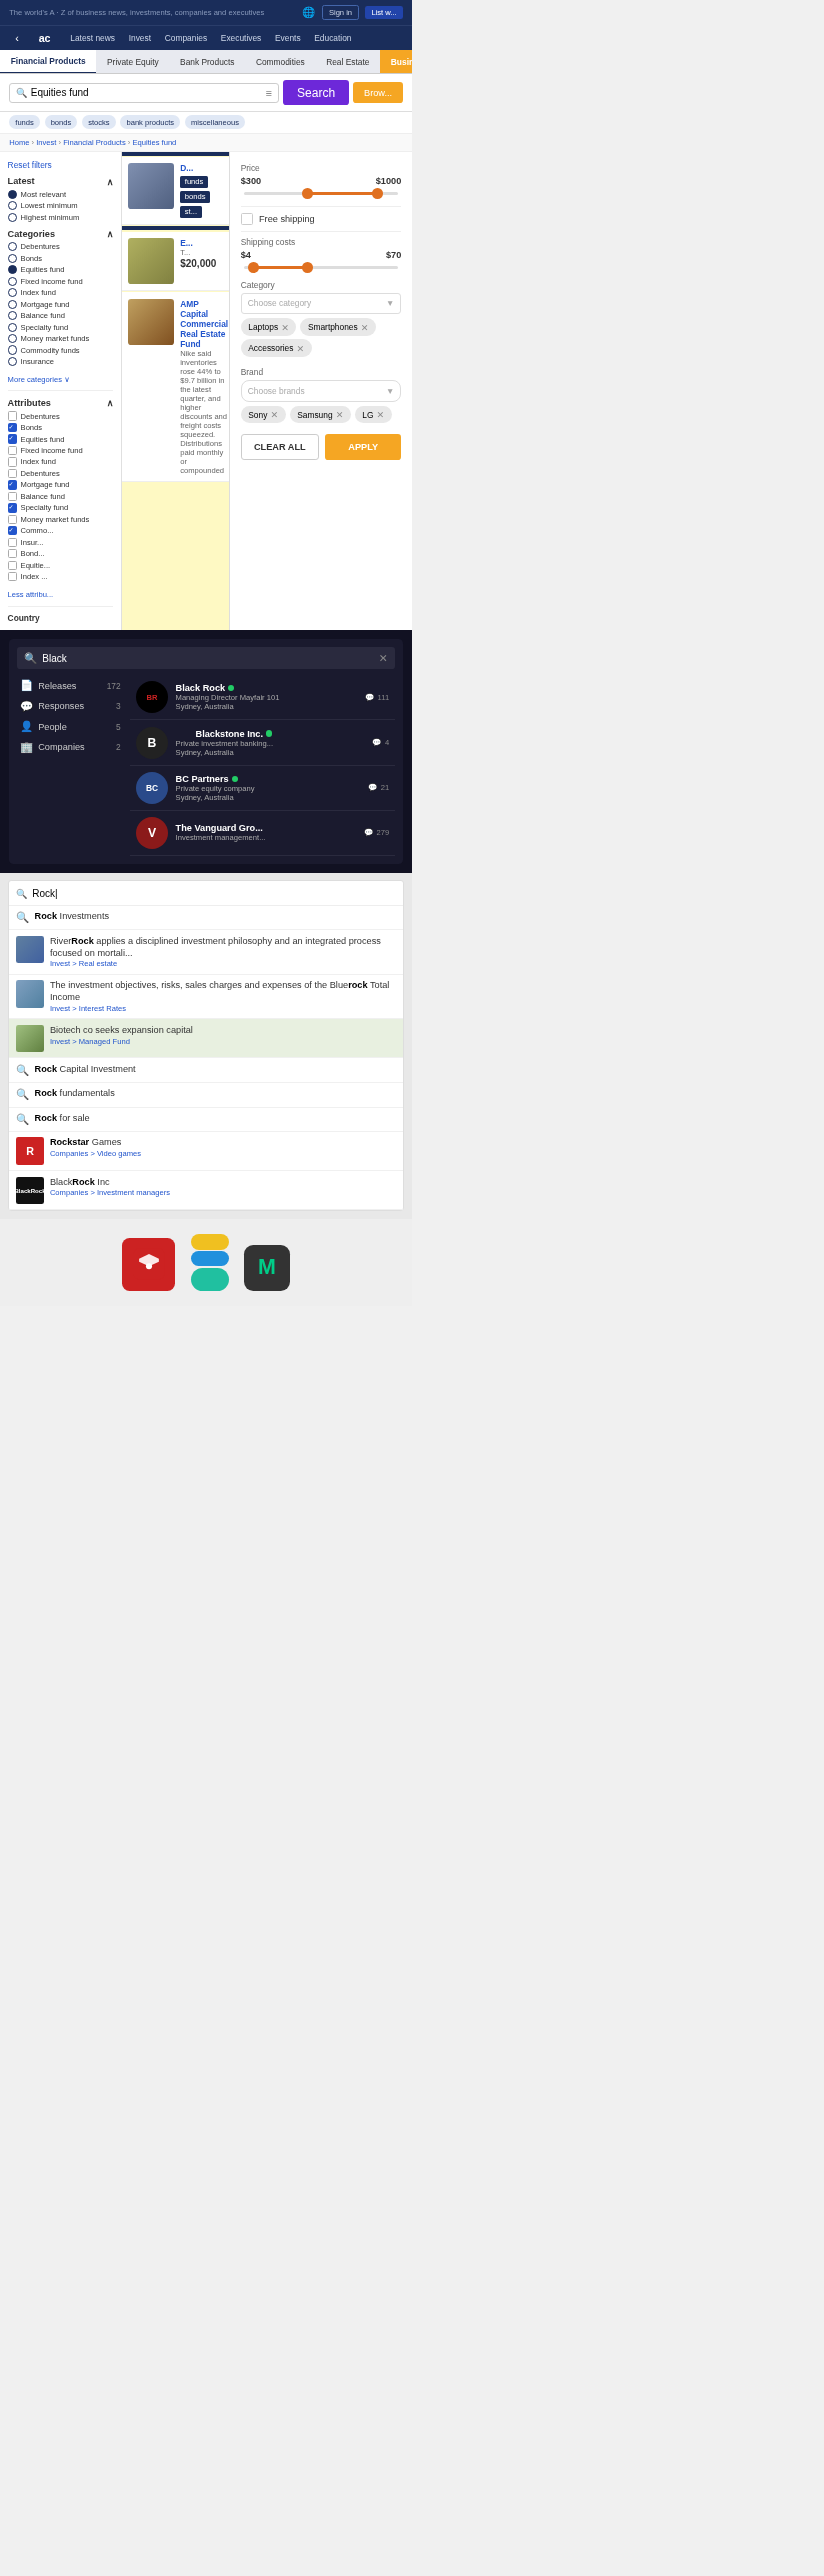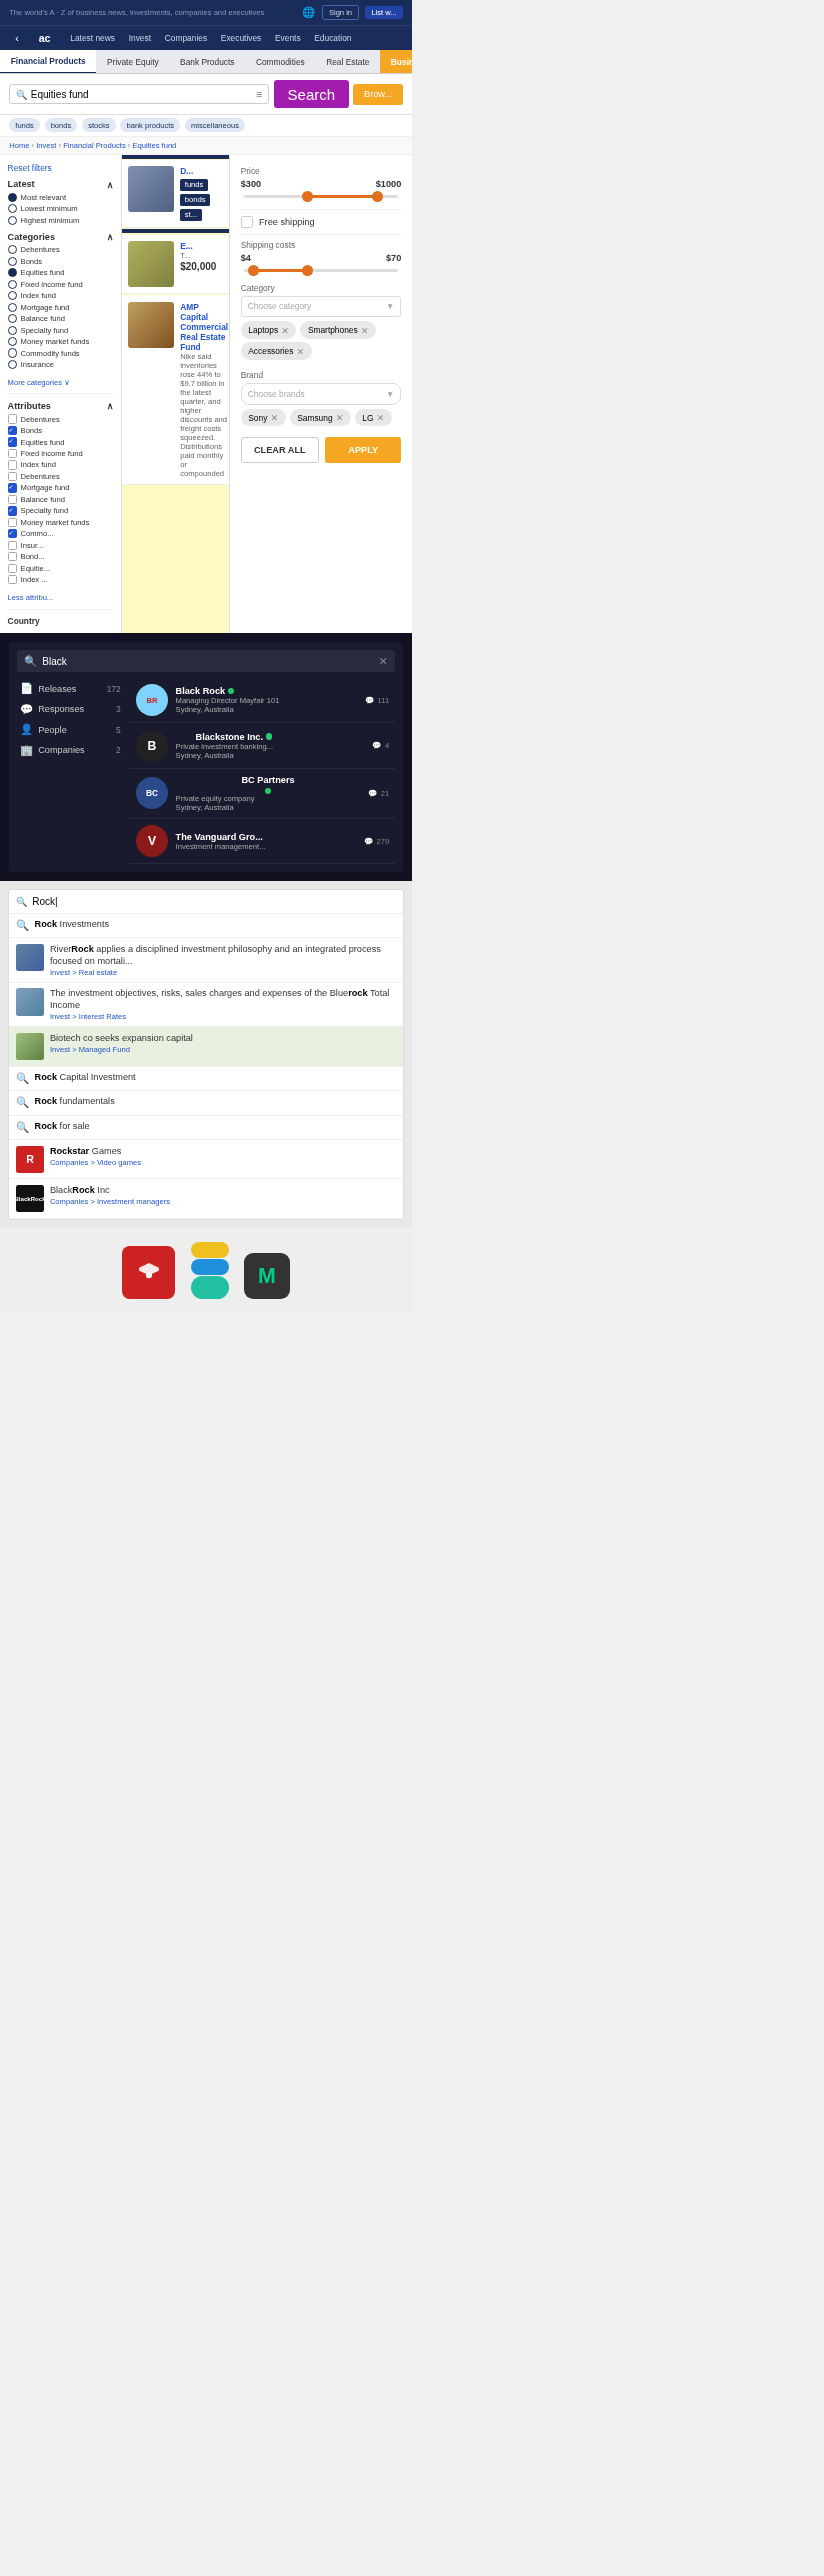--- a/index.html
+++ b/index.html
@@ -22,21 +22,21 @@
     .cat-tabs { background: #e8eaf0; display: flex; overflow-x: auto; border-bottom: 1.5px solid #ccc; }
     .cat-tab { padding: 6.1px 10.7px; font-size: 8.4px; color: #333; cursor: pointer; white-space: nowrap; border: none; background: none; }
     .cat-tab.active { background: #fff; border-bottom: 1.5px solid #1a2d5a; color: #1a2d5a; font-weight: bold; }
     .cat-tab.orange { background: #f5a623; color: #fff; font-weight: bold; }
 
     
     .search-row { background: #fff; padding: 6.1px 9.2px; display: flex; gap: 4.6px; align-items: center; border-bottom: 0.8px solid #ddd; }
     .search-input-wrap { flex: 1; border: 0.8px solid #ccc; border-radius: 3.1px; display: flex; align-items: center; padding: 3.1px 6.1px; background: #fff; }
     .search-input { border: none; outline: none; font-size: 10px; flex: 1; }
     .search-filter-icon { color: #888; font-size: 10.7px; }
-    .search-btn { background: #a21caf; color: #fff; border: none; border-radius: 3.1px; padding: 5.3px 13.7px; font-size: 15px; cursor: pointer; }
+    .search-btn { background: #6d28d9; color: #fff; border: none; border-radius: 3.1px; padding: 5.3px 13.7px; font-size: 12px; cursor: pointer; }
     .browse-btn { background: #f5a623; color: #fff; border: none; border-radius: 3.1px; padding: 5.3px 10.7px; font-size: 9.2px; cursor: pointer; }
 
     
     .tag-row { background: #fff; padding: 3.1px 9.2px 4.6px; display: flex; gap: 4.6px; flex-wrap: wrap; border-bottom: 0.8px solid #eee; }
     .tag-pill { background: #e0e8f5; color: #1a2d5a; font-size: 7.6px; padding: 2.3px 6.1px; border-radius: 9.2px; cursor: pointer; }
 
     
     .breadcrumb { padding: 3.8px 9.2px; font-size: 7.6px; color: #888; background: #f9f9f9; border-bottom: 0.8px solid #eee; }
     .breadcrumb span { color: #2255cc; cursor: pointer; }
 
@@ -490,21 +490,21 @@
         <div class="autocomplete-section">
           <span class="autocomplete-icon">🏢</span>
           <span class="autocomplete-section-label">Companies</span>
           <span class="autocomplete-count">2</span>
         </div>
       </div>
 
       <div style="flex:1;">
 
         <div class="result-item">
-          <div class="result-avatar" style="background:#7dd3fc;">
+          <div class="result-avatar" style="background:#000000;">
             <span style="color:#cc2222;font-size:7.6px;font-weight:bold;">BR</span>
           </div>
           <div class="result-info">
             <div style="display:flex;align-items:center;gap:3.1px;">
               <span class="result-name">Black Rock</span>
               <span class="verified-dot"></span>
             </div>
             <div class="result-sub">Managing Director Mayfair 101</div>
             <div class="result-sub">Sydney, Australia</div>
           </div>
@@ -530,21 +530,21 @@
             <span>💬</span>
             <span>4</span>
           </div>
         </div>
 
         <div class="result-item">
           <div class="result-avatar" style="background:#2a4a8a;">
             <span style="color:#fff;font-size:8.4px;font-weight:bold;">BC</span>
           </div>
           <div class="result-info">
-            <div style="display:flex;align-items:center;gap:3.1px;flex-direction:column;">
+            <div style="display:flex;align-items:center;gap:3.1px;">
               <span class="result-name">BC Partners</span>
               <span class="verified-dot"></span>
             </div>
             <div class="result-sub">Private equity company</div>
             <div class="result-sub">Sydney, Australia</div>
           </div>
           <div class="result-meta">
             <span>💬</span>
             <span>21</span>
           </div>

